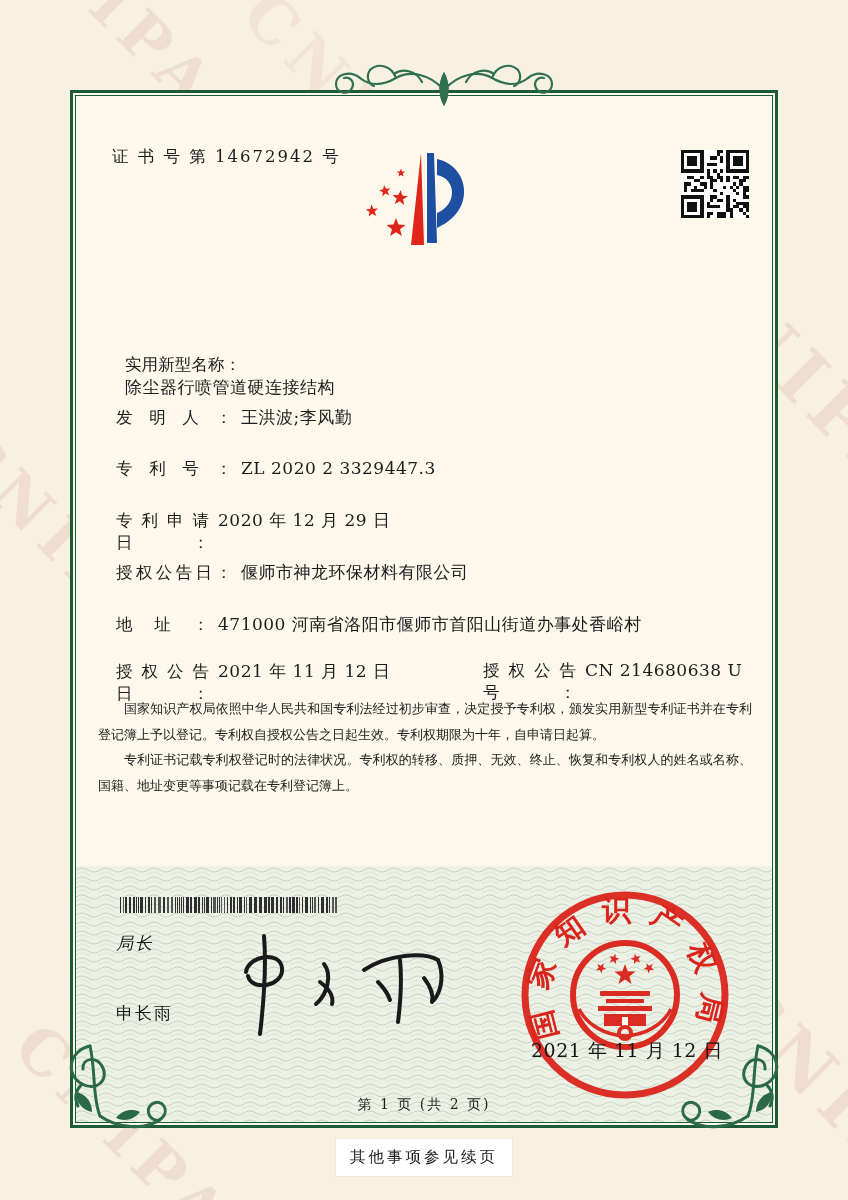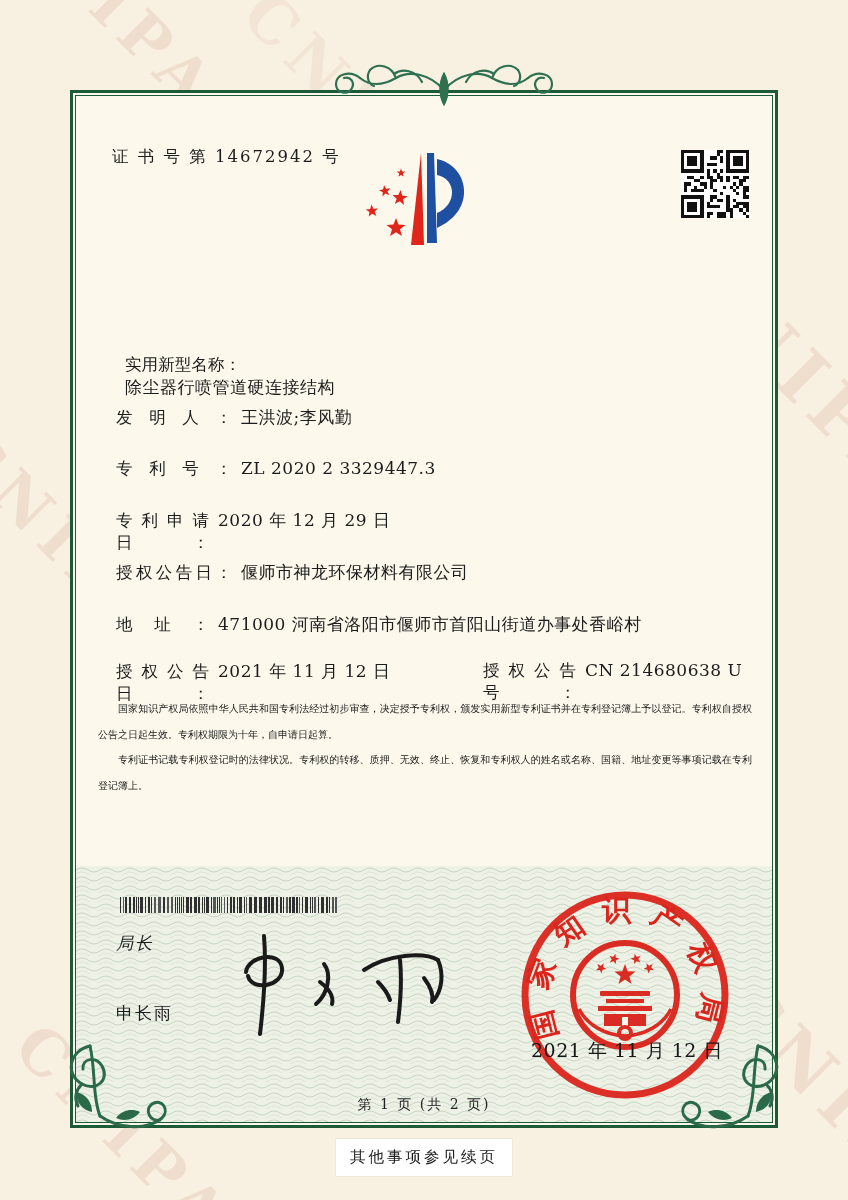--- a/index.html
+++ b/index.html
@@ -48,21 +48,21 @@
     text-align:justify;text-align-last:justify;flex:none;
   }
   .lbl.wide{width:116px;}
   .lbl.narrow{width:93px;}
   .val{font-size:17px;margin-left:9px;letter-spacing:0.5px;white-space:nowrap;}
   .r1{top:354px;flex-direction:column;} .r2{top:406px;} .r3{top:458px;} .r4{top:509px;}
   .r5{top:561px;} .r6{top:613px;} .r7{top:660px;}
   .grant-no{position:absolute;left:367px;top:0;display:flex;align-items:baseline;}
   .body-text{
     position:absolute;left:98px;top:696px;width:654px;
-    font-size:10px;line-height:25.5px;text-align:justify;
+    font-size:13px;line-height:25.5px;text-align:justify;
   }
   .body-text p{margin:0;text-indent:2em;}
   .barcode{position:absolute;left:120px;top:897px;}
   .director-title{position:absolute;left:116px;top:932px;font-size:17px;letter-spacing:2px;font-style:italic;}
   .director-name{position:absolute;left:116px;top:1002px;font-size:17px;letter-spacing:2px;}
   .signature{position:absolute;left:228px;top:930px;}
   .seal{position:absolute;left:513px;top:883px;}
   .seal-date{
     position:absolute;left:531px;top:1038px;font-size:19px;color:#161616;
     letter-spacing:0.5px;z-index:4;white-space:nowrap;

